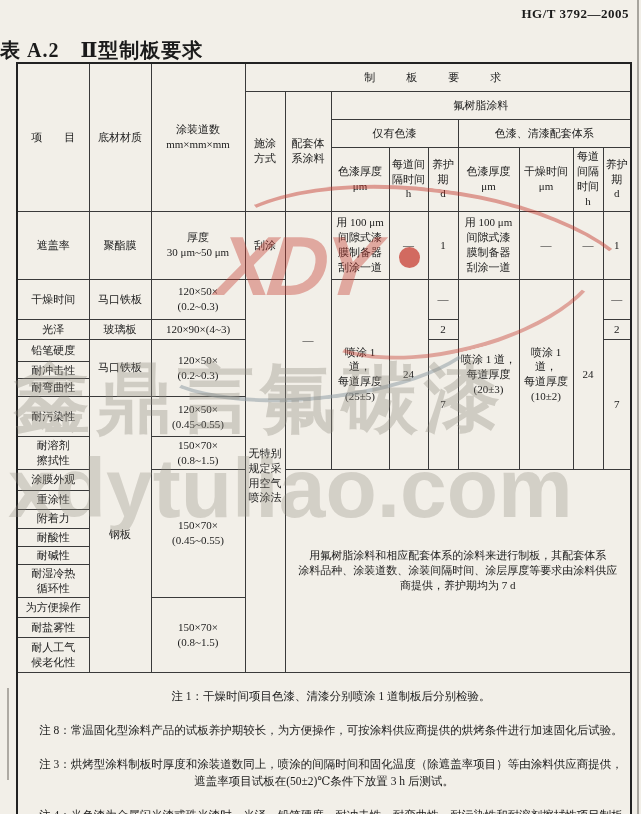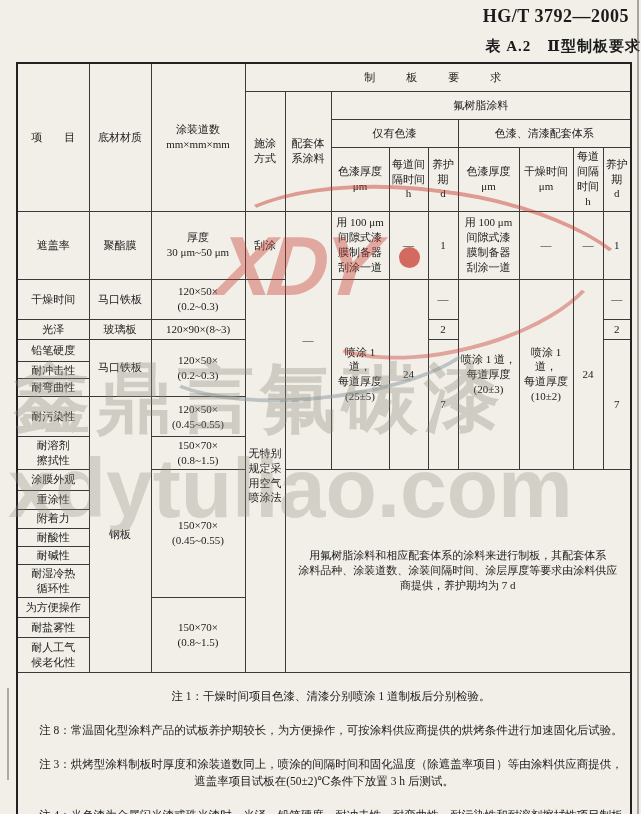--- a/index.html
+++ b/index.html
@@ -6,25 +6,25 @@
   .page{
     position:relative;
     width:641px;height:814px;
     background:#f2efe8;
     font-family:"Liberation Serif","DejaVu Serif",serif;
     color:#1b1b1b;
     overflow:hidden;
   }
   .doc-number{
     position:absolute;top:6px;right:12px;
-    font-size:18px;font-weight:bold;letter-spacing:.5px;
+    font-size:13px;font-weight:bold;letter-spacing:.5px;
   }
   .table-title{
     position:absolute;top:37px;left:0;width:100%;
-    text-align:right;font-size:15px;font-weight:bold;letter-spacing:1px;
+    text-align:left;font-size:20px;font-weight:bold;letter-spacing:1px;
   }
   table.main{
     position:absolute;left:16px;top:62px;
     width:614px;
     border-collapse:collapse;
     table-layout:fixed;
     background:transparent;
   }
   table.main th,table.main td{
     border:1px solid #3a3a3a;
@@ -209,21 +209,21 @@
       <td rowspan="7">喷涂 1 道，
 每道厚度
 (10±2)</td>
       <td rowspan="7">24</td>
       <td>—</td>
     </tr>
 
     <tr style="height:20px">
       <td class="item">光泽</td>
       <td>玻璃板</td>
-      <td>120×90×(8~3)</td>
+      <td>120×90×(4~3)</td>
       <td>2</td>
       <td>2</td>
     </tr>
 
     <tr style="height:22px">
       <td class="item">铅笔硬度</td>
       <td rowspan="3">马口铁板</td>
       <td rowspan="3">120×50×
 (0.2~0.3)</td>
       <td rowspan="5">7</td>

